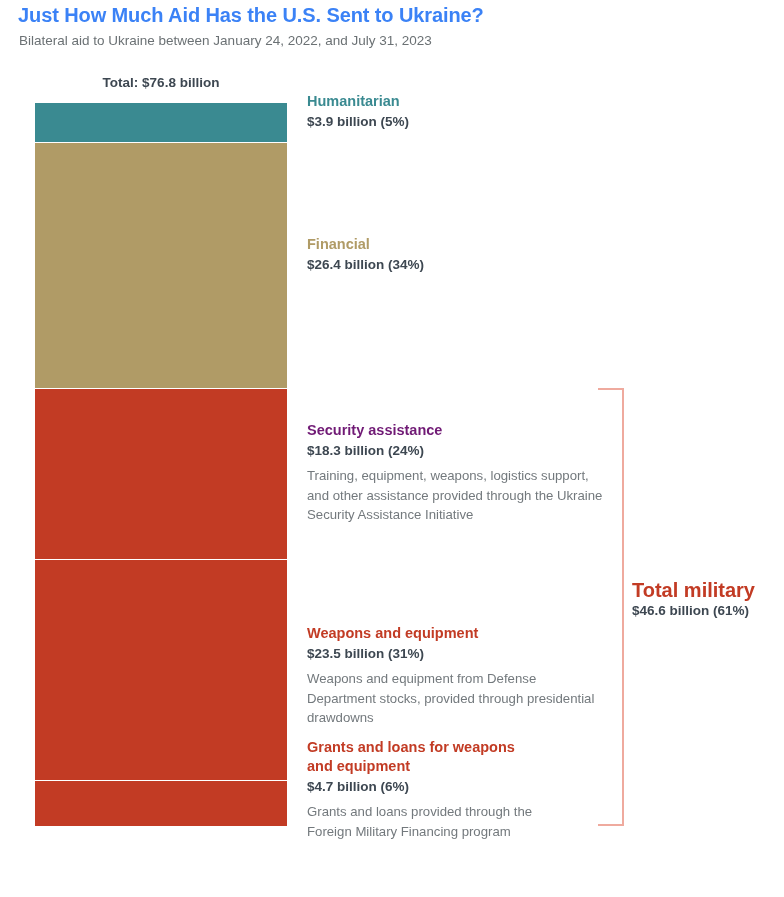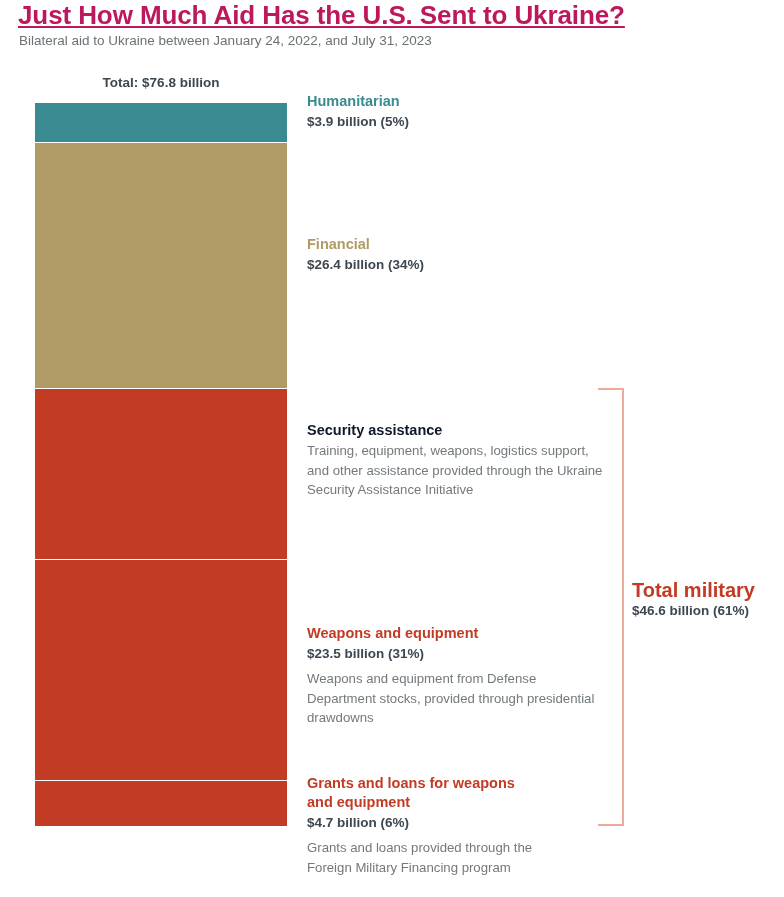--- a/index.html
+++ b/index.html
@@ -15,26 +15,25 @@
     -webkit-font-smoothing: antialiased;
     overflow: hidden;
   }
 
   
   #chart-title {
     position: absolute;
     left: 18px;
     top: 2px;
     width: 740px;
-    font-size: 26px;
+    font-size: 20px;
     font-weight: bold;
-    color: #be185d;
+    color: #3b82f6;
     letter-spacing: -0.1px;
     line-height: 26px;
-    text-decoration: underline;
   }
   #chart-subtitle {
     position: absolute;
     left: 19px;
     top: 31px;
     width: 740px;
     font-size: 13.5px;
     font-weight: normal;
     color: #6b7174;
     line-height: 20px;
@@ -138,31 +137,32 @@
   <p class="legend-name" style="color:#3a8a91;">Humanitarian</p>
   <p class="legend-value">$3.9 billion (5%)</p>
 </div>
 
 <div class="legend-item" style="top:231px;">
   <p class="legend-name" style="color:#b09b66;">Financial</p>
   <p class="legend-value">$26.4 billion (34%)</p>
 </div>
 
 <div class="legend-item" style="top:417px;">
-  <p class="legend-name" style="color:#0f172a;">Security assistance</p>
+  <p class="legend-name" style="color:#701a75;">Security assistance</p>
+  <p class="legend-value">$18.3 billion (24%)</p>
   <p class="legend-desc">Training, equipment, weapons, logistics support, and other assistance provided through the Ukraine Security Assistance Initiative</p>
 </div>
 
 <div class="legend-item" style="top:620px;">
   <p class="legend-name" style="color:#c23b24;">Weapons and equipment</p>
   <p class="legend-value">$23.5 billion (31%)</p>
   <p class="legend-desc">Weapons and equipment from Defense Department stocks, provided through presidential drawdowns</p>
 </div>
 
-<div class="legend-item" style="top:770px; width:232px;">
+<div class="legend-item" style="top:734px; width:232px;">
   <p class="legend-name" style="color:#c23b24;">Grants and loans for weapons and equipment</p>
   <p class="legend-value">$4.7 billion (6%)</p>
   <p class="legend-desc" style="width:270px;">Grants and loans provided through the Foreign Military Financing program</p>
 </div>
 
 <div id="military-bracket"></div>
 
 <div id="military-summary">
   <p class="legend-name" style="color:#c23b24;">Total military</p>
   <p class="legend-value">$46.6 billion (61%)</p>

